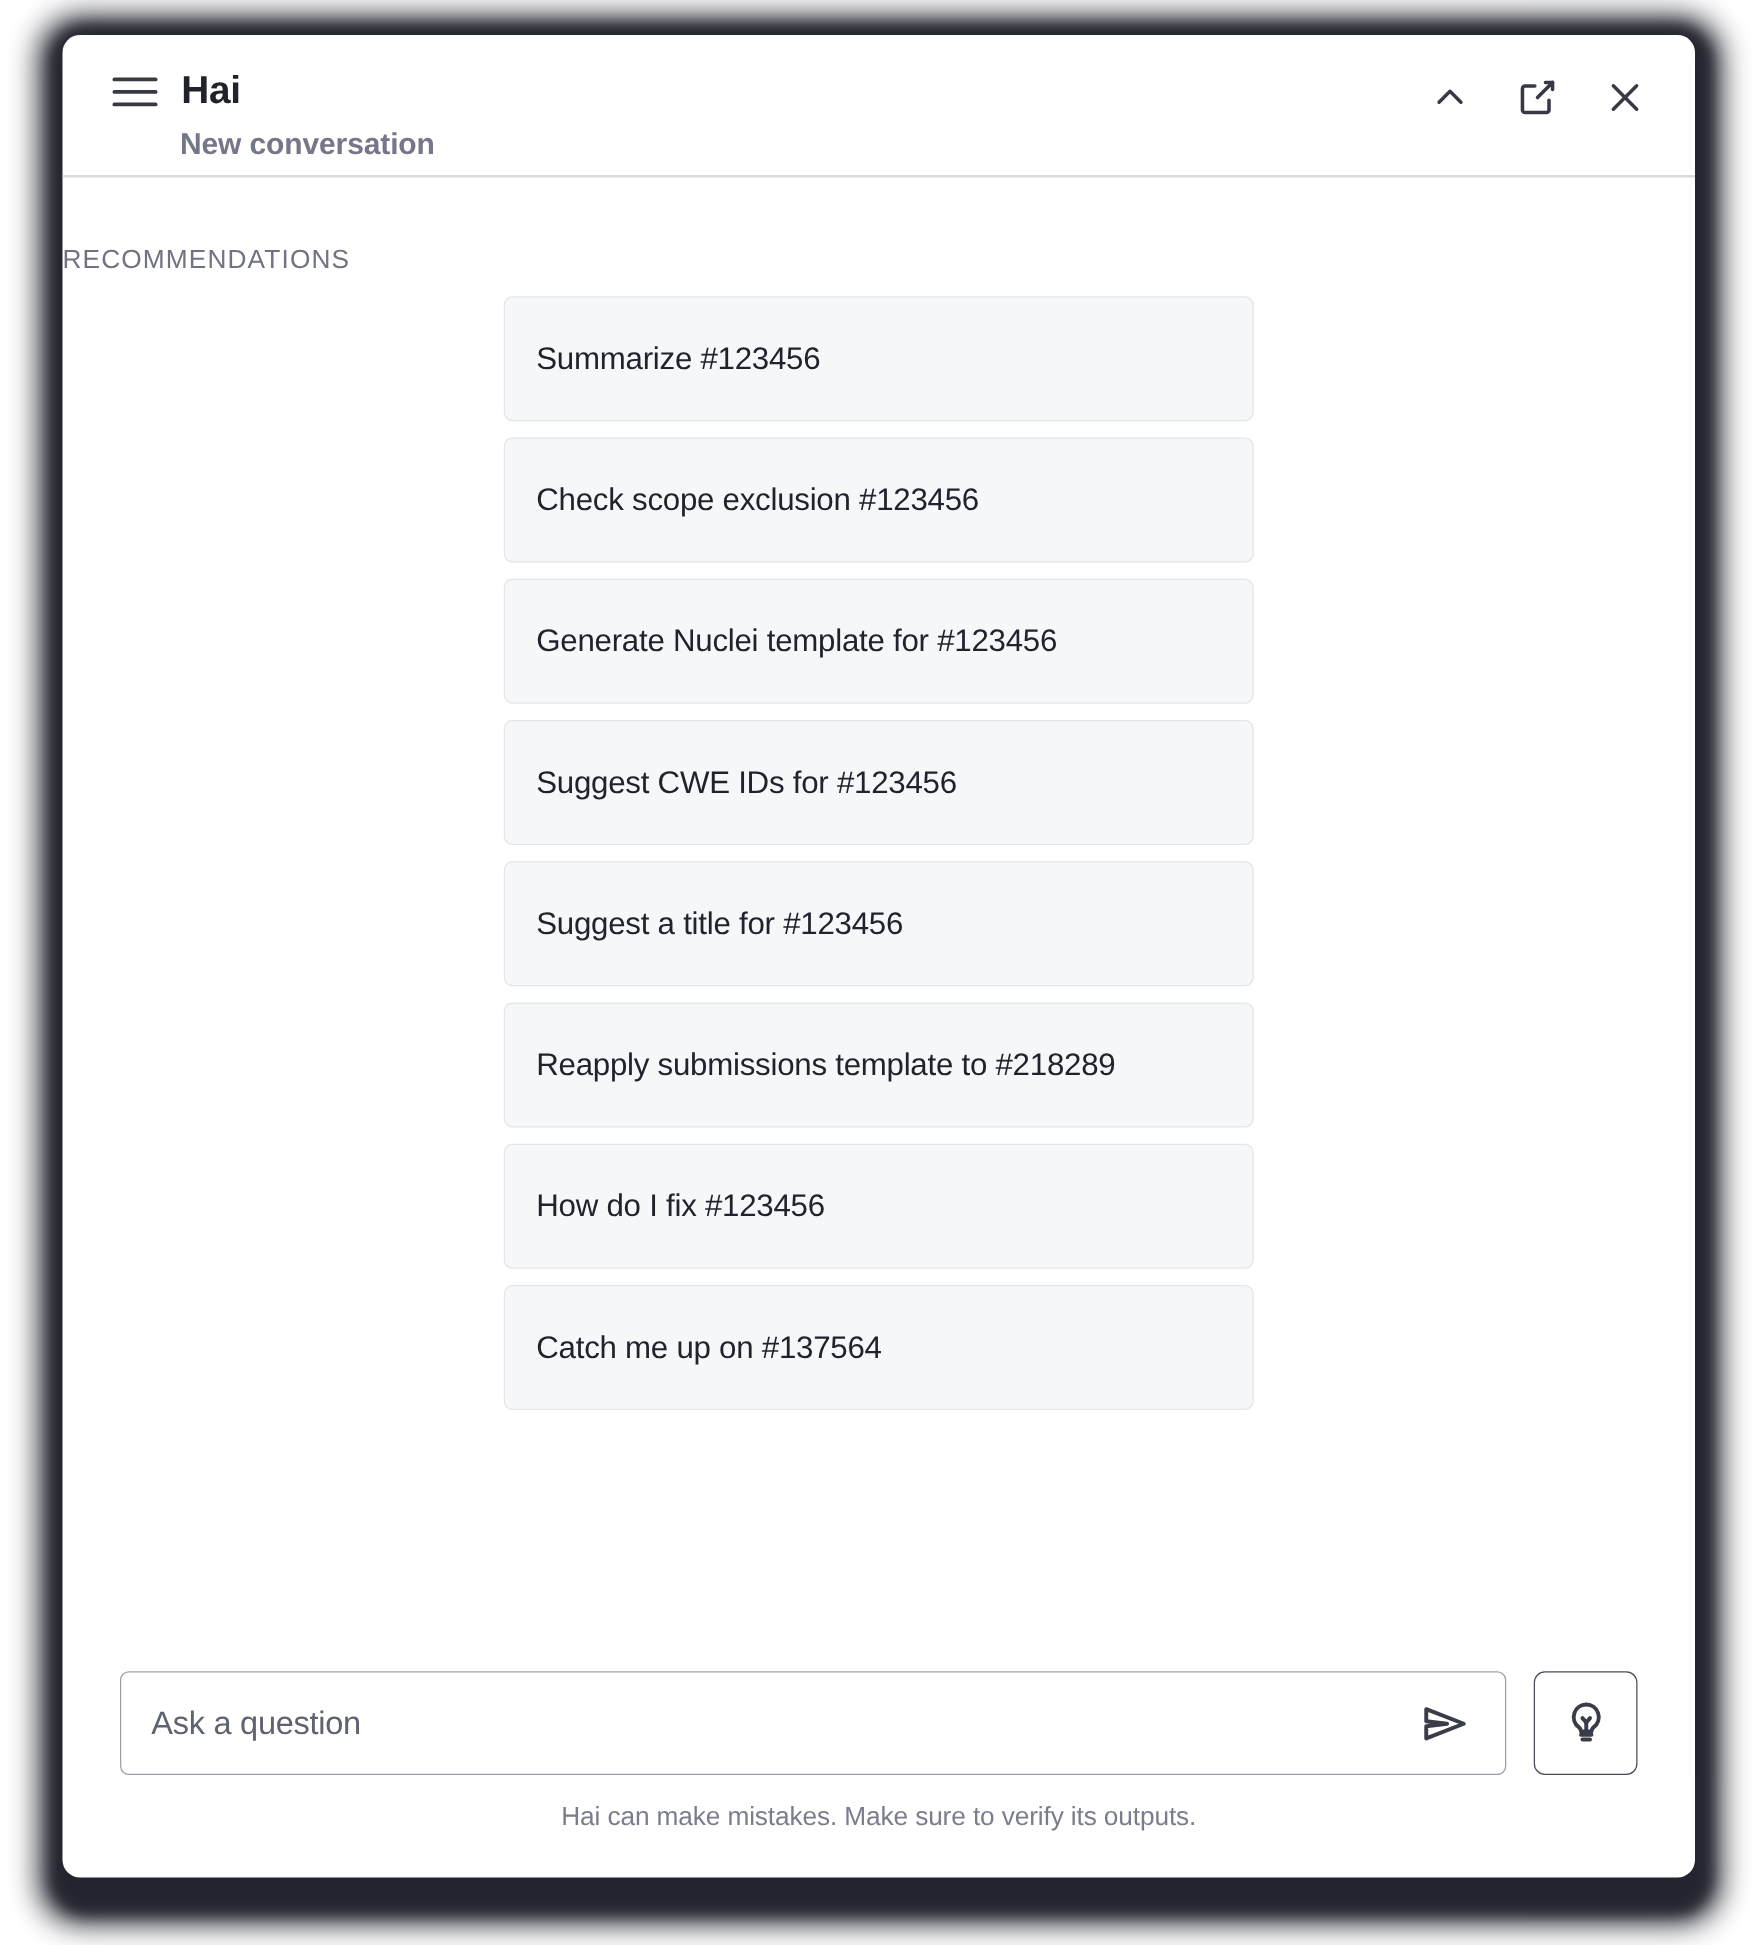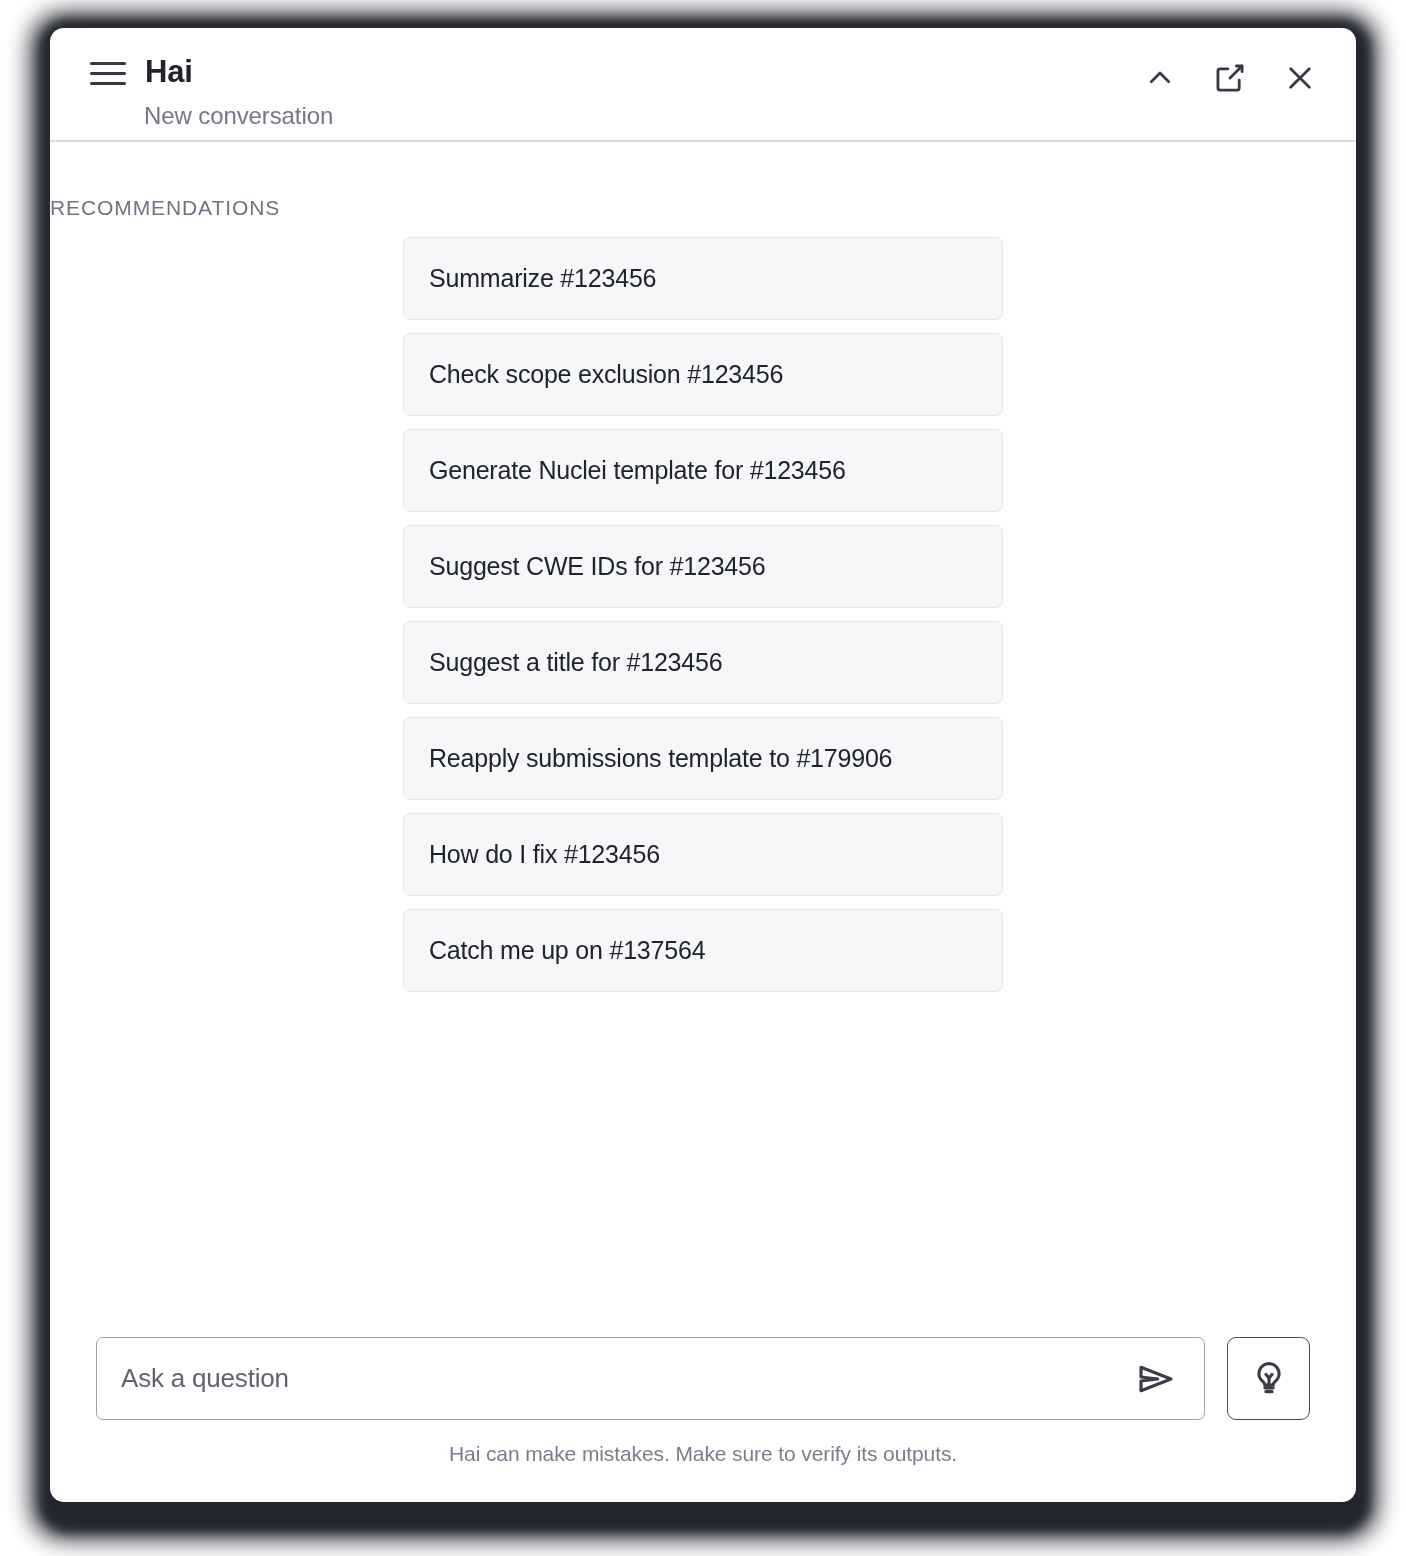--- a/index.html
+++ b/index.html
@@ -94,20 +94,21 @@
     color: #21232c;
     letter-spacing: -0.2px;
   }
   .header-subtitle {
     position: absolute;
     left: 94px;
     top: 74px;
     font-size: 24px;
     color: #737787;
     letter-spacing: -0.1px;
+    font-weight: bold;
   }
   .header-actions {
     position: absolute;
     right: 34px;
     top: 28px;
     display: flex;
     align-items: center;
     gap: 26px;
   }
   .hicon {
@@ -144,21 +145,21 @@
   }
   .rec-list {
     margin: 17px auto 0 auto;
     width: 600px;
     display: flex;
     flex-direction: column;
     gap: 13px;
   }
   .rec-item {
     box-sizing: border-box;
-    height: 83px;
+    height: 100px;
     background: #f6f7f9;
     border: 1.5px solid #e3e5ea;
     border-radius: 7px;
     display: flex;
     align-items: center;
     padding: 0 25px;
     font-size: 25px;
     color: #21232c;
     letter-spacing: -0.2px;
     cursor: pointer;
@@ -278,21 +279,21 @@
 
     <div class="body">
       <div class="rec-label">RECOMMENDATIONS</div>
 
       <div class="rec-list">
         <div class="rec-item">Summarize #123456</div>
         <div class="rec-item">Check scope exclusion #123456</div>
         <div class="rec-item">Generate Nuclei template for #123456</div>
         <div class="rec-item">Suggest CWE IDs for #123456</div>
         <div class="rec-item">Suggest a title for #123456</div>
-        <div class="rec-item">Reapply submissions template to #179906</div>
+        <div class="rec-item">Reapply submissions template to #218289</div>
         <div class="rec-item">How do I fix #123456</div>
         <div class="rec-item">Catch me up on #137564</div>
       </div>
     </div>
 
     <div class="composer-block">
       <div class="composer-wrap">
         <div class="composer">
 
           <div class="input-box">

